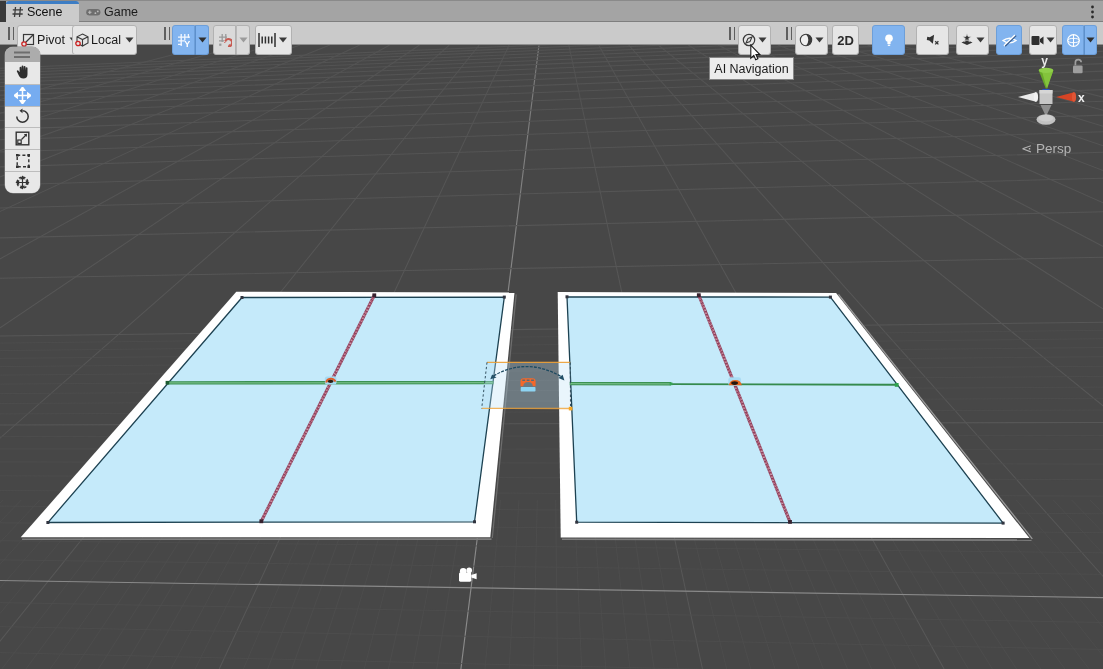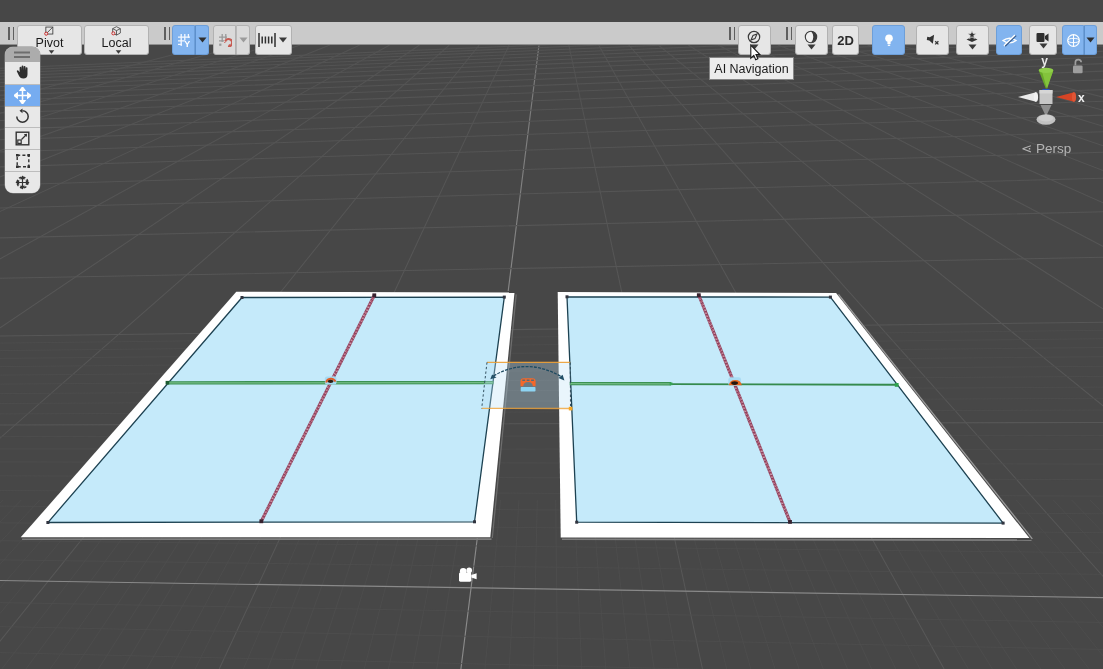--- a/index.html
+++ b/index.html
@@ -4,21 +4,21 @@
 html,body { width:1103px; height:669px; overflow:hidden; font-family:"Liberation Sans", sans-serif; }
 #root { position:relative; width:1103px; height:669px; background:#474747; }
 .tabbar { position:absolute; left:0; top:0; width:100%; height:22px; background:#a4a4a4; border-top:1px solid #8a8a8a; border-bottom:1px solid #7e7e7e; }
 .tab-dark { position:absolute; left:0; top:0; width:6px; height:22px; background:#3a3a3a; }
 .tab-active { position:absolute; left:6px; top:0; width:73px; height:21px; background:#cbcbcb; border-radius:3px 3px 0 0; }
 .tab-blue { position:absolute; left:0; top:0; width:73px; height:2.5px; background:#3d7dc4; border-radius:3px 3px 0 0; }
 .tab-label { position:absolute; left:21px; top:3.5px; font-size:12.5px; color:#101010; }
 .game-label { position:absolute; left:104px; top:3.5px; font-size:12.5px; color:#1a1a1a; }
 .dots { position:absolute; right:9px; top:4px; width:3px; height:14px; }
 .toolbar { position:absolute; left:0; top:22px; width:100%; height:23px; background:#cacaca; border-bottom:1px solid #8f8f8f; }
-.btn { position:absolute; top:3px; height:30px; background:#e6e6e6; border:1px solid #b2b2b2; border-radius:3px; display:flex; align-items:center; justify-content:center; font-size:12.5px; color:#1a1a1a;flex-direction:column; }
+.btn { position:absolute; top:3px; height:30px; background:#e6e6e6; border:1px solid #b2b2b2; border-radius:3px; display:flex; align-items:center; justify-content:center; font-size:12.5px; color:#1a1a1a; }
 .btn.blue { background:#82b4ef; border-color:#6d9fd9; }
 .btn.gray { background:#dadada; }
 .sep { position:absolute; top:5px; width:7px; height:13px; }
 .sep i { position:absolute; top:0; width:1.6px; height:13px; background:#5f5f5f; }
 .scene { position:absolute; left:0; top:45px; width:1103px; height:624px; }
 .tools { position:absolute; left:5px; top:47px; width:35px; height:146px; background:#cecece; border-radius:8px; box-shadow:0 0 0 0.5px #8a8a8a; overflow:hidden; }
 .tools-h { width:100%; height:15px; background:#acacac; position:relative; }
 .tbtn { width:100%; height:21.8px; background:#e8e8e8; border-top:1px solid #bcbcbc; display:flex; align-items:center; justify-content:center; }
 .tbtn.blue { background:#76acf0; }
 .tooltip { position:absolute; left:709px; top:57px; width:85px; height:23px; background:#ececec; border:1px solid #858585; font-size:12.5px; color:#1a1a1a; display:flex; align-items:center; justify-content:center;text-align:center; }
@@ -114,35 +114,57 @@
 <ellipse cx="1074.0" cy="52" rx="2.1" ry="4.7" fill="#e05535"></ellipse>
 <text x="1078.0" y="56.5" font-size="12" fill="#f0f0f0" font-weight="bold" font-family="Liberation Sans, sans-serif">x</text>
 <polygon points="1040.5,60 1051.5,60 1046.0,71.5" fill="#8f8f8f"></polygon>
 <ellipse cx="1046.0" cy="74.5" rx="9.5" ry="5.2" fill="#c2c2c2"></ellipse>
 <ellipse cx="1046.0" cy="73.2" rx="7.2" ry="3.4" fill="#cecece"></ellipse>
 <rect x="1073" y="20.6" width="9.6" height="7.6" rx="1.2" fill="#9e9e9e"></rect>
         <path d="M1075.4,20.2 V17.6 A2.9,2.9 0 0 1 1081.2,17.3" stroke="#9e9e9e" fill="none" stroke-width="1.7"></path>
 <text x="1021" y="108" font-size="13.5" fill="#b4b4b4" font-family="Liberation Sans, sans-serif">⋖ Persp</text>
     </svg>
   </div>
+  <div class="tabbar">
+    <div class="tab-dark"></div>
+    <div class="tab-active">
+        <div class="tab-blue"></div>
+      <svg width="12" height="12" style="position:absolute;left:6px;top:5px" viewBox="0 0 12 12">
+        <path d="M3.5,1 L2.5,11 M8.5,1 L7.5,11 M0.8,3.8 L11,3.8 M0.5,8 L10.7,8" stroke="#3c3c3c" stroke-width="1.3" fill="none"></path>
+      </svg>
+      <span class="tab-label">Scene</span>
+    </div>
+    <svg width="15" height="10" style="position:absolute;left:86px;top:7px" viewBox="0 0 15 10">
+      <rect x="0.2" y="1" width="14.2" height="6.6" rx="3.3" fill="#6e6e6e"></rect>
+      <path d="M3.8,2.6 V6 M2.1,4.3 H5.5" stroke="#bdbdbd" stroke-width="1.1"></path>
+      <circle cx="9.4" cy="5.2" r="0.9" fill="#bdbdbd"></circle>
+        <circle cx="11.8" cy="3.4" r="0.9" fill="#bdbdbd"></circle>
+    </svg>
+    <span class="game-label">Game</span>
+    <svg class="dots" viewBox="0 0 3 14">
+        <circle cx="1.5" cy="2" r="1.4" fill="#2a2a2a"></circle>
+        <circle cx="1.5" cy="7" r="1.4" fill="#2a2a2a"></circle>
+        <circle cx="1.5" cy="12" r="1.4" fill="#2a2a2a"></circle>
+      </svg>
+  </div>
   <div class="toolbar">
     <div class="sep" style="left:8px">
         <i style="left:0"></i>
         <i style="left:4.5px"></i>
       </div>
     <div class="btn" style="left:17px;width:65px">
       <svg width="14" height="14" viewBox="0 0 14 14" style="margin-right:2px">
         <rect x="2.5" y="1.5" width="10" height="10" fill="none" stroke="#3a3a3a" stroke-width="1.2"></rect>
         <line x1="3.5" y1="10.5" x2="12" y2="2" stroke="#3a3a3a" stroke-width="1.2"></line>
         <circle cx="3" cy="11" r="2.2" fill="#e3e3e3" stroke="#cc2222" stroke-width="1.3"></circle>
       </svg>Pivot<svg width="9" height="6" viewBox="0 0 9 6" style="margin-left:4px">
           <polygon points="0.5,0.5 8.5,0.5 4.5,5.5" fill="#3a3a3a"></polygon>
         </svg>
     </div>
-    <div class="btn" style="left:84px;width:65px">
+    <div class="btn" style="left:72px;width:65px">
       <svg width="15" height="14" viewBox="0 0 15 14" style="margin-right:1px">
         <path d="M7.5,1 L13,3.8 L13,10 L7.5,13 L2,10 L2,3.8 Z M2,3.8 L7.5,6.6 L13,3.8 M7.5,6.6 L7.5,13" fill="none" stroke="#3a3a3a" stroke-width="1.1"></path>
         <circle cx="3" cy="10.5" r="2.2" fill="#e3e3e3" stroke="#cc2222" stroke-width="1.3"></circle>
       </svg>Local<svg width="9" height="6" viewBox="0 0 9 6" style="margin-left:4px">
           <polygon points="0.5,0.5 8.5,0.5 4.5,5.5" fill="#3a3a3a"></polygon>
         </svg>
     </div>
     <div class="sep" style="left:164px">
         <i style="left:0"></i>
         <i style="left:4.5px"></i>

